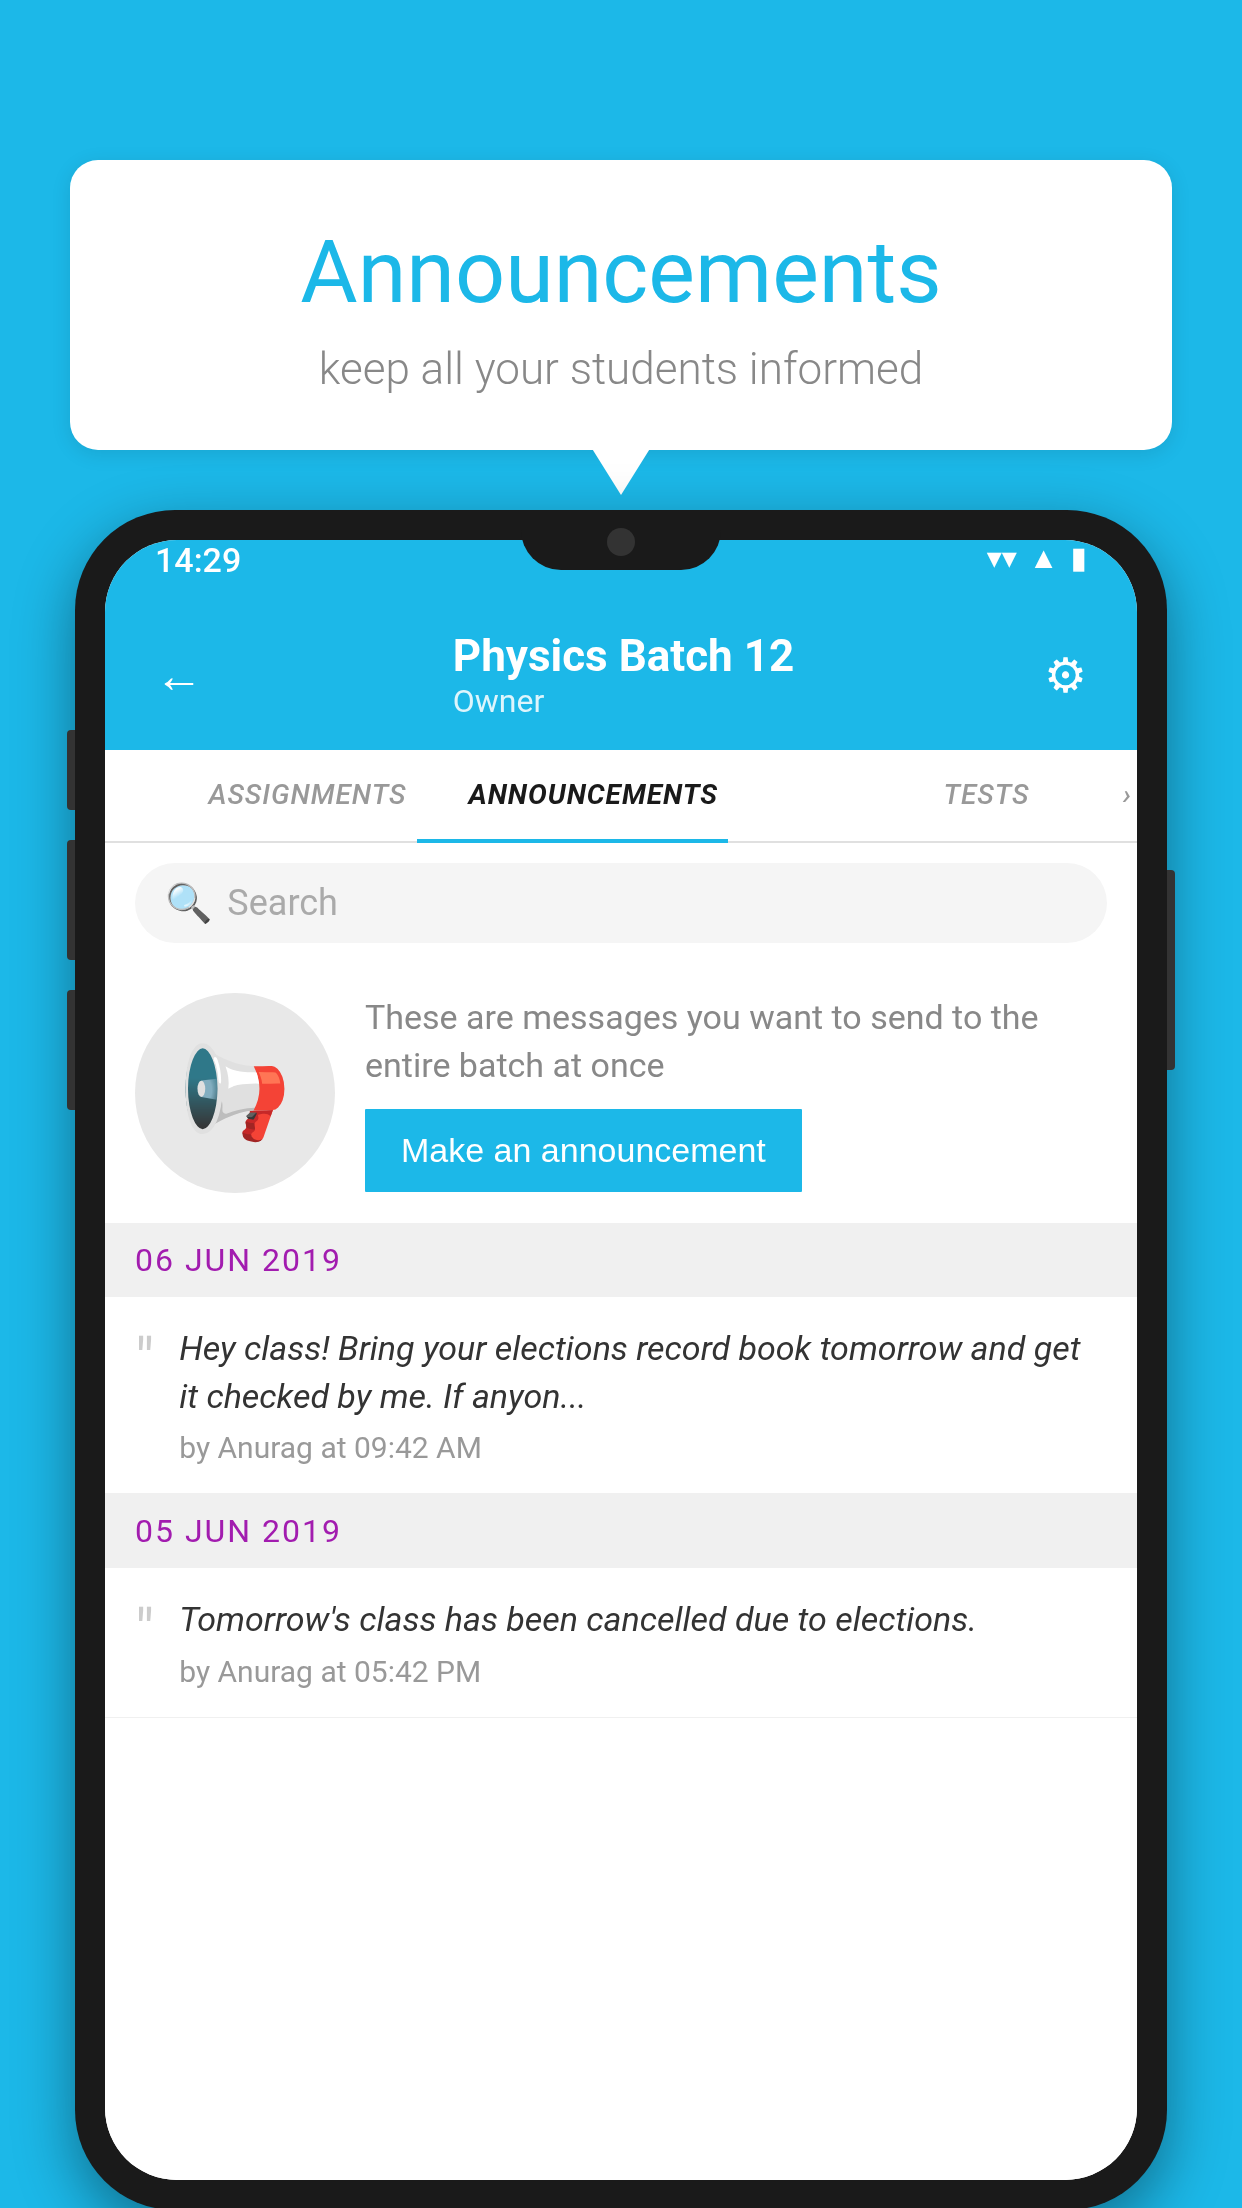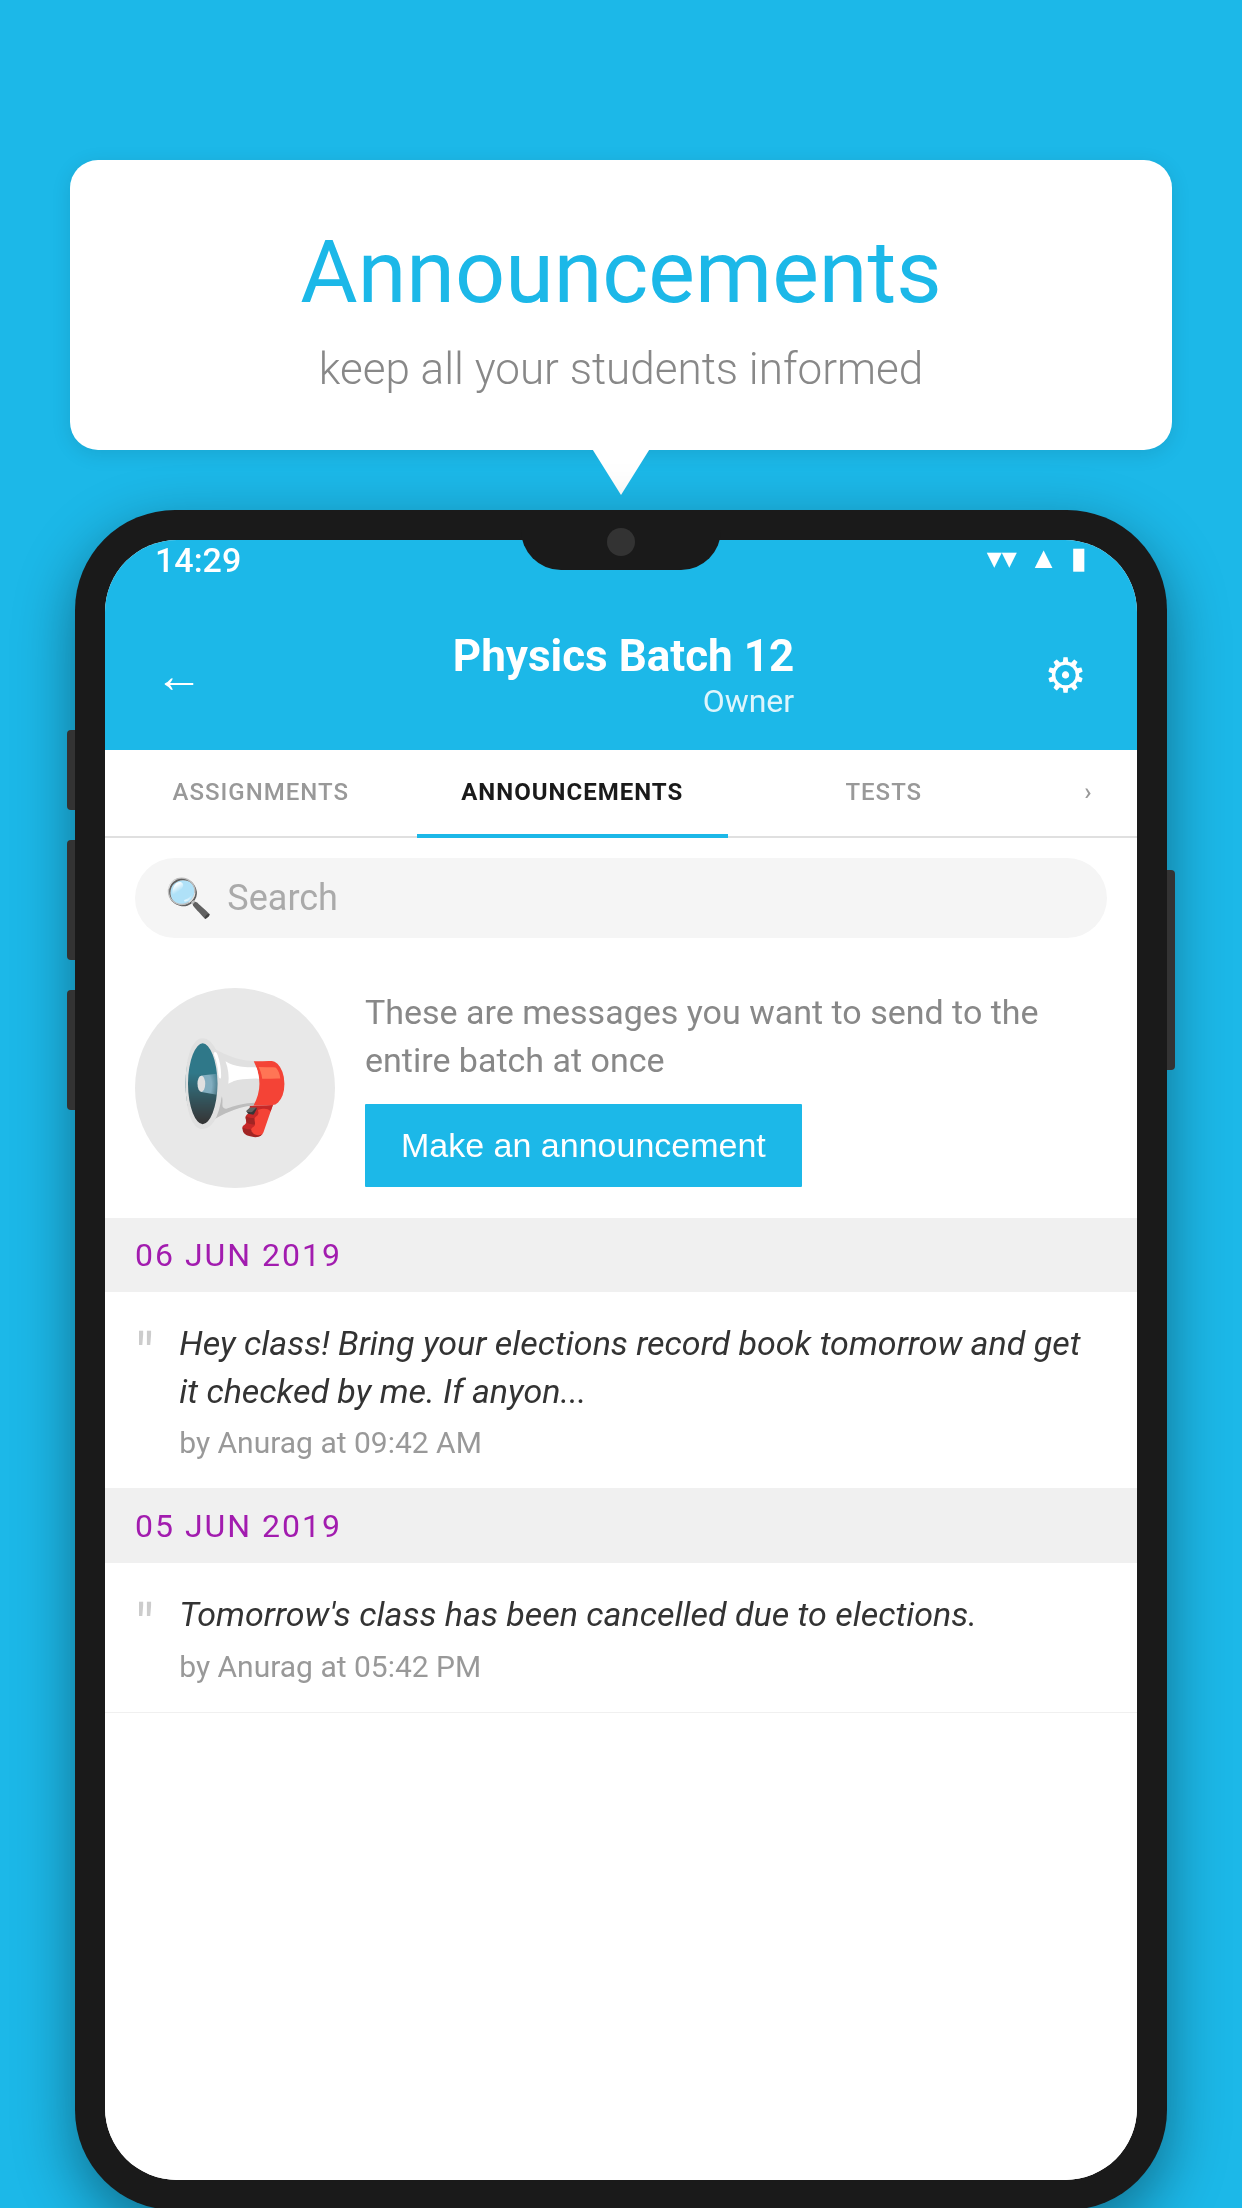--- a/index.html
+++ b/index.html
@@ -146,21 +146,21 @@
       flex-shrink: 0;
     }
 
     .back-btn {
       color: white;
       font-size: 48px;
       cursor: pointer;
     }
 
     .header-center {
-      text-align: right;
+      text-align: left;
     }
 
     .header-title {
       color: white;
       font-size: 44px;
       font-weight: 700;
     }
 
     .header-subtitle {
       color: rgba(255,255,255,0.85);
@@ -176,27 +176,28 @@
     
     .tabs {
       background: white;
       display: flex;
       border-bottom: 2px solid #e0e0e0;
       flex-shrink: 0;
     }
 
     .tab {
       flex: 1;
-      text-align: center;
+      text-align: right;
       padding: 28px 10px;
-      font-size: 24px;
+      font-size: 28px;
       color: #999;
       cursor: pointer;
       letter-spacing: 1px;
       font-weight: 500;
+      font-style: italic;
     }
 
     .tab.active {
       color: #1a1a1a;
       font-weight: 700;
       border-bottom: 4px solid #1cb8e8;
       margin-bottom: -2px;
     }
 
     .tab.more {

